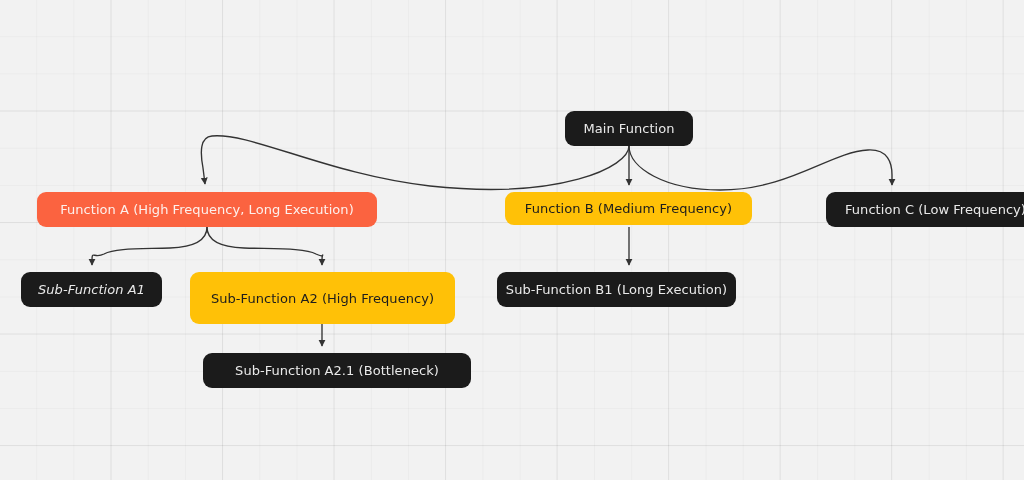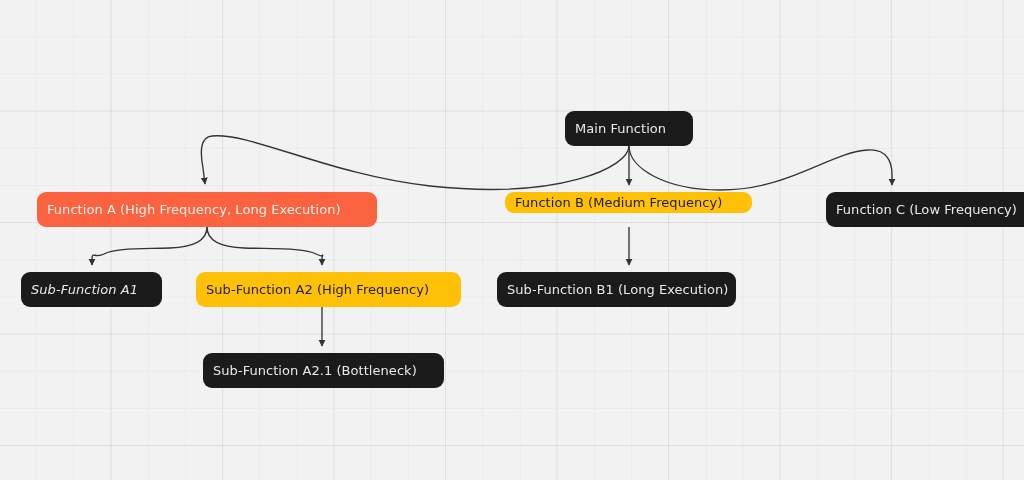--- a/index.html
+++ b/index.html
@@ -37,26 +37,26 @@
     width: 1024px;
     height: 480px;
     pointer-events: none;
   }
 
   .node {
     position: absolute;
     box-sizing: border-box;
     display: flex;
     align-items: center;
-    justify-content: flex-start;
+    justify-content: center;
     border-radius: 9px;
     white-space: nowrap;
     letter-spacing: 0.05px;
     line-height: 1;
-    padding: 0 10px;
+    padding: 0 26px;
   }
 
   .node-dark {
     background: #1b1b1b;
     color: #e9e9e9;
   }
 
   .node-amber {
     background: #ffc107;
     color: #1d1d1d;
@@ -102,37 +102,37 @@
   </svg>
 
   <div class="node node-dark" style="left:565px; top:111px; width:128px; height:35px; font-size:13px;">
     <span>Main Function</span>
   </div>
 
   <div class="node node-coral" style="left:37px; top:192px; width:340px; height:35px; font-size:13px;">
     <span>Function A (High Frequency, Long Execution)</span>
   </div>
 
-  <div class="node node-amber" style="left:505px; top:192px; width:247px; height:21px; font-size:13px;">
+  <div class="node node-amber" style="left:505px; top:192px; width:247px; height:33px; font-size:13px;">
     <span>Function B (Medium Frequency)</span>
   </div>
 
   <div class="node node-dark" style="left:782px; top:192px; width:219px; height:35px; font-size:13px;margin-left:44px;">
     <span>Function C (Low Frequency)</span>
   </div>
 
   <div class="node node-dark" style="left:21px; top:272px; width:141px; height:35px; font-size:13px;font-style:italic;">
     <span>Sub-Function A1</span>
   </div>
 
-  <div class="node node-amber" style="left:196px; top:272px; width:265px; height:35px; font-size:13px;">
+  <div class="node node-amber" style="left:190px; top:272px; width:265px; height:52px; font-size:13px;">
     <span>Sub-Function A2 (High Frequency)</span>
   </div>
 
   <div class="node node-dark" style="left:497px; top:272px; width:239px; height:35px; font-size:13px;">
     <span>Sub-Function B1 (Long Execution)</span>
   </div>
 
-  <div class="node node-dark" style="left:203px; top:353px; width:241px; height:35px; font-size:13px;">
+  <div class="node node-dark" style="left:203px; top:353px; width:268px; height:35px; font-size:13px;">
     <span>Sub-Function A2.1 (Bottleneck)</span>
   </div>
 
 </div>
 
 </body></html>

